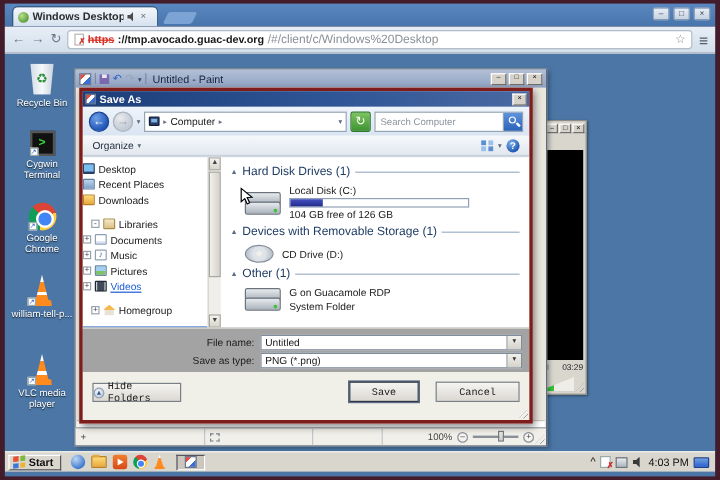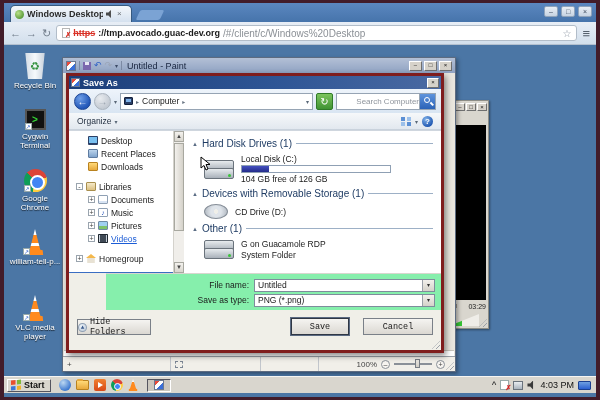--- a/index.html
+++ b/index.html
@@ -104,40 +104,40 @@
   .nav-back{background:radial-gradient(circle at 35% 30%,#6f9fe8,#2257b8 70%);color:#fff;border:1px solid #1c4492;}
   .nav-fwd{background:radial-gradient(circle at 35% 30%,#e8ebef,#c3cad3 70%);color:#98a2ae;border:1px solid #aab3bd;}
   .tiny-caret{font-size:6px;color:#5a6878;}
   .breadcrumb{flex:1;height:17px;background:#fff;border:1px solid #96a4b4;display:flex;align-items:center;gap:3px;padding:0 3px;font-size:8.5px;color:#1a1a1a;}
   .ic-pc-small{width:9px;height:8px;background:#2b3f66;border:1px solid #13203c;border-radius:1px;position:relative;flex:none;}
   .ic-pc-small::after{content:"";position:absolute;left:1px;top:1px;right:1px;bottom:2px;background:#7fb2e8;}
   .bc-sep{font-size:6px;color:#6a7684;}
   .bc-spacer{flex:1;}
   .btn-refresh{width:17px;height:17px;background:linear-gradient(#7cc45e,#3f9333);border:1px solid #2f7a28;border-radius:2px;
                color:#fff;font-size:10px;line-height:15px;text-align:center;flex:none;}
-  .searchbox{width:100px;height:17px;background:#fff;border:1px solid #96a4b4;display:flex;align-items:center;flex:none;text-align:right;}
+  .searchbox{width:124px;height:17px;background:#fff;border:1px solid #96a4b4;display:flex;align-items:center;flex:none;}
   .search-ph{flex:1;font-size:8px;color:#8e949c;padding-left:4px;white-space:nowrap;overflow:hidden;}
   .btn-search{width:16px;height:15px;background:linear-gradient(#5e93dc,#2b63b8);border-left:1px solid #96a4b4;position:relative;}
   .mag{position:absolute;left:4px;top:3px;width:6px;height:6px;border:1.5px solid #fff;border-radius:50%;}
   .mag::after{content:"";position:absolute;left:5px;top:5px;width:4px;height:1.5px;background:#fff;transform:rotate(45deg);}
   .dlg-toolbar{height:17px;background:linear-gradient(#f6f8fa,#e2e8ef);border-bottom:1px solid #c9d2dc;
                display:flex;align-items:center;padding:0 8px;gap:3px;}
   .organize{font-size:8.5px;color:#1f2c3e;}
   .tb-right{margin-left:auto;display:flex;align-items:center;gap:4px;}
   .views-grid{width:10px;height:9px;background:
       linear-gradient(#5b8fd4 0 0) 0 0/4px 4px no-repeat,
       linear-gradient(#9cc0ea 0 0) 6px 0/4px 4px no-repeat,
       linear-gradient(#9cc0ea 0 0) 0 5px/4px 4px no-repeat,
       linear-gradient(#5b8fd4 0 0) 6px 5px/4px 4px no-repeat;}
   .help-circle{width:11px;height:11px;border-radius:50%;background:radial-gradient(circle at 35% 30%,#7fb0e8,#1d55b0 75%);
                color:#fff;font-size:8px;font-weight:bold;text-align:center;line-height:11px;}
 
   .dlg-content{flex:1;margin:0;display:flex;background:#fff;border-top:1px solid #cfd6de;overflow:hidden;}
   .tree{width:104px;padding-top:3px;overflow:hidden;}
-  .trow{height:13px;display:flex;align-items:center;gap:3px;font-size:8.5px;color:#1a1a1a;padding-left:19px;white-space:nowrap;}
+  .trow{height:13px;display:flex;align-items:center;gap:3px;font-size:8.5px;color:#1a1a1a;white-space:nowrap;}
   .trow.root{padding-left:7px;}
   .tgap{height:7px;}
   .expander{width:7px;height:7px;border:1px solid #9aa4ae;background:#fff;font-size:7px;line-height:5px;text-align:center;color:#444;flex:none;}
   .trow.selected{background:linear-gradient(#3a6fc4,#1f4fa0);color:#fff;}
   .trow .link{color:#1b5cd6;text-decoration:underline;}
   .ti{width:10px;height:9px;flex:none;border-radius:1px;}
   .ti-desktop{background:#2b3f66;position:relative;}
   .ti-desktop::after{content:"";position:absolute;left:1px;top:1px;right:1px;bottom:2px;background:#79c0f0;}
   .ti-folder{background:linear-gradient(#ffd978,#e8a93c);border:1px solid #b9821f;}
   .ti-recent{background:linear-gradient(#bcd4ec,#7fa3cc);border:1px solid #5e7ba0;}
@@ -163,21 +163,21 @@
        background:linear-gradient(#e7ebee,#a9b1ba);}
   .hdd::before{top:0;} .hdd::after{bottom:0;}
   .hdd .led{position:absolute;right:3px;bottom:2px;width:3px;height:3px;background:#39c439;border-radius:50%;z-index:1;}
   .cursor-arrow{position:absolute;left:-4px;top:-4px;z-index:2;}
   .cd{width:24px;height:15px;border-radius:50%;background:radial-gradient(circle,#f0efe9 0 18%,#dfe4ea 18% 40%,#aab2bb 100%);
       border:1px solid #868e98;flex:none;}
   .drive-text{display:flex;flex-direction:column;gap:1px;font-size:8.5px;color:#1a1a1a;}
   .usage-bar{width:150px;height:8px;border:1px solid #8fa0b4;background:#fff;}
   .usage-fill{height:100%;background:linear-gradient(#4450c0,#232c8a);}
 
-  .file-rows{padding:3px 6px 2px 0;background:#86efac;border-top:1px solid #d8d6cf;margin-left:37px;}
+  .file-rows{padding:3px 6px 2px 0;background:#a3a3a3;border-top:1px solid #d8d6cf;}
   .frow{display:flex;align-items:center;height:14px;margin:1px 0;}
   .frow label{width:148px;text-align:right;font-size:8.5px;color:#1a1a1a;padding-right:5px;}
   .combo{flex:1;height:13px;background:#fff;border:1px solid #7f8c9c;display:flex;align-items:center;}
   .combo .val{flex:1;font-size:8.5px;color:#1a1a1a;padding-left:3px;white-space:nowrap;overflow:hidden;}
   .dd-btn{width:12px;height:11px;background:linear-gradient(#f2f0ec,#d5d2ca);border-left:1px solid #9aa0a8;
           font-size:6px;line-height:10px;text-align:center;color:#333;}
   .dlg-footer{height:40px;background:#f0efe8;position:relative;}
   .btn{background:linear-gradient(#f5f4f1,#dbd8d2);border:1px solid #7a8088;font-size:8.5px;color:#1a1a1a;
        display:flex;align-items:center;justify-content:center;gap:3px;font-family:Liberation Mono, monospace;}
   .btn-hide{position:absolute;left:8px;top:9px;width:74px;height:16px;}

